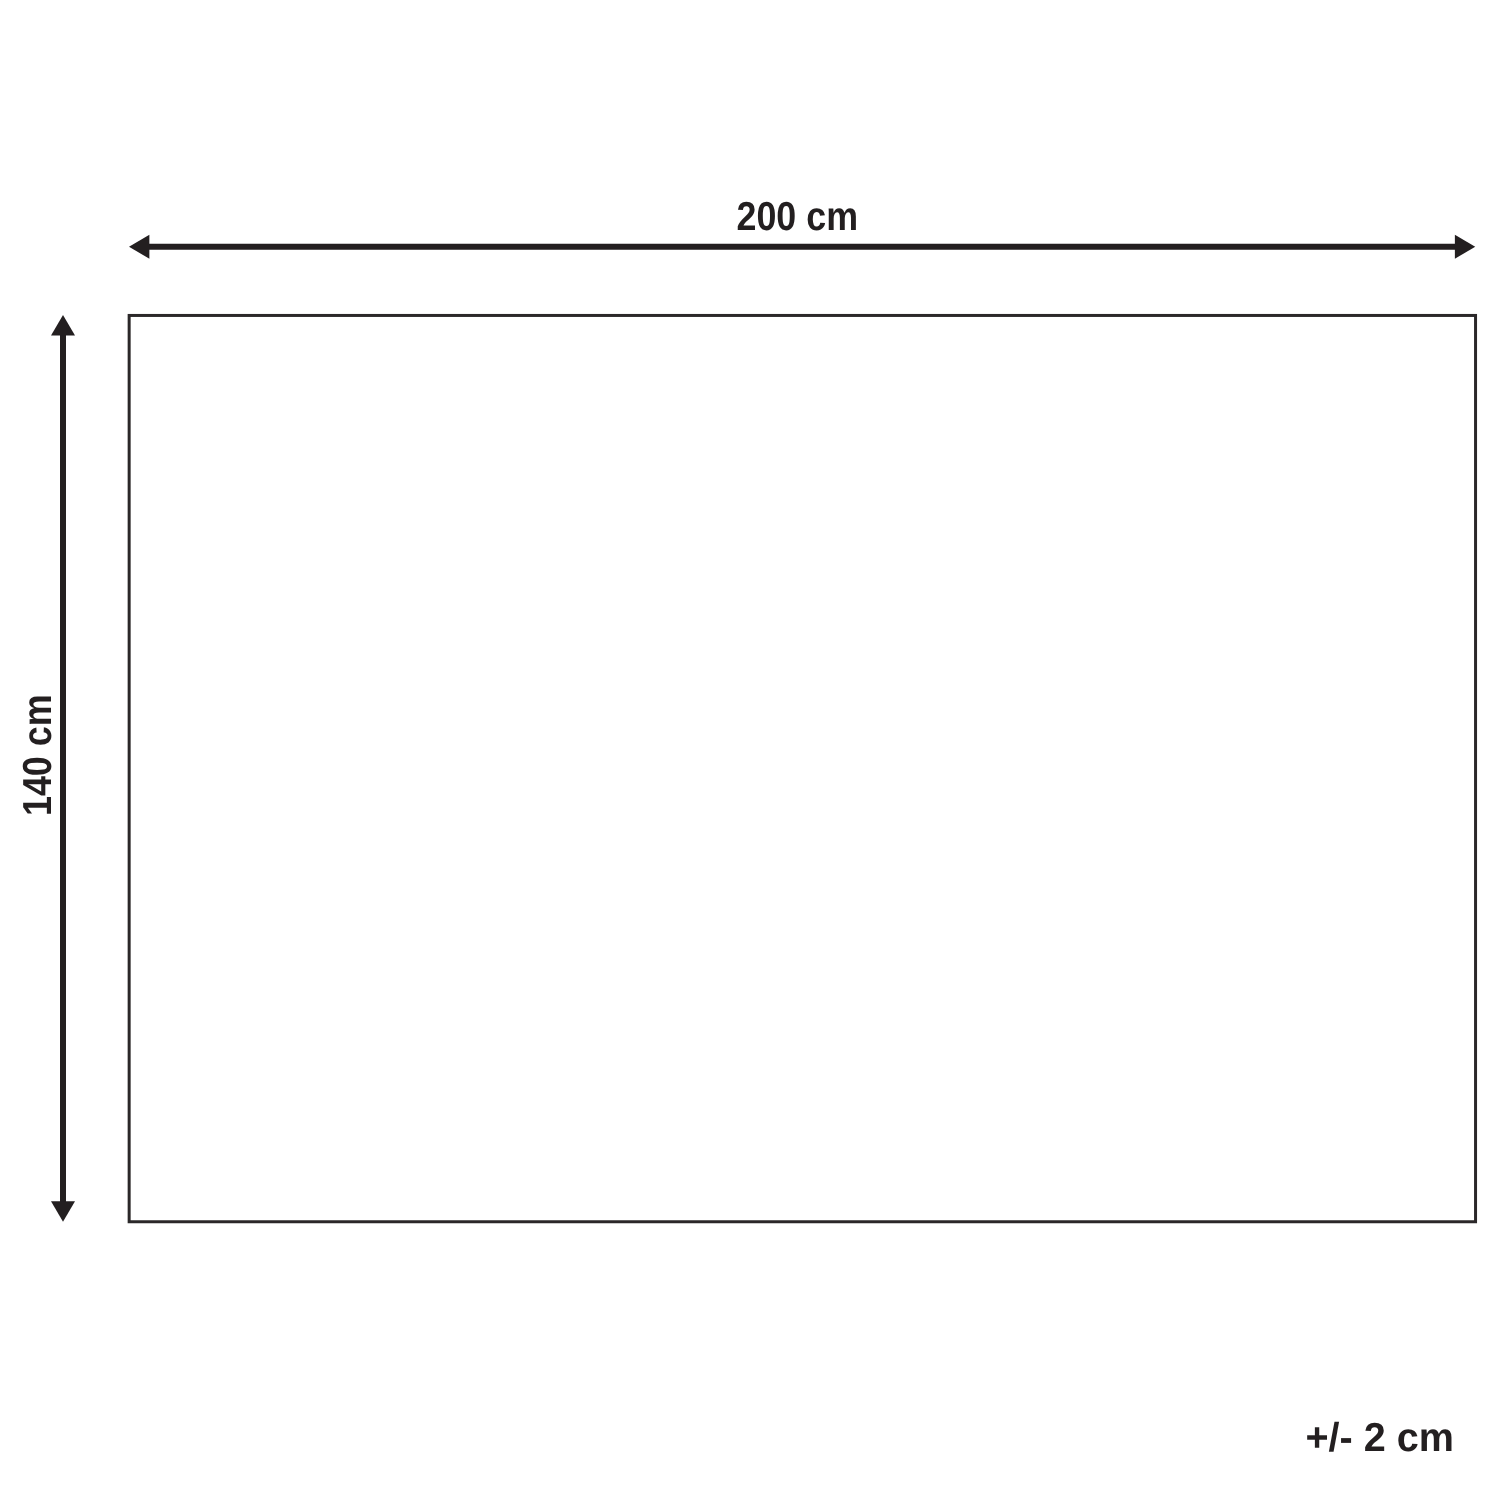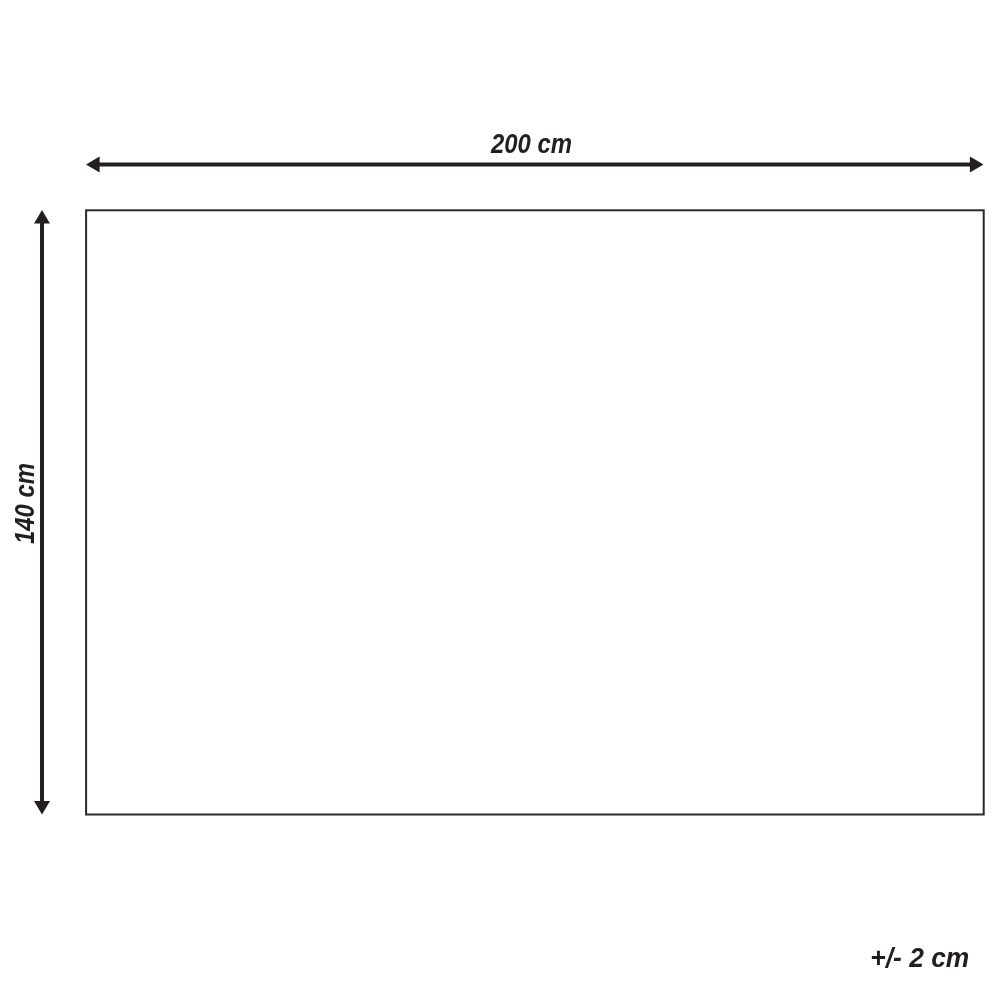--- a/index.html
+++ b/index.html
@@ -1,16 +1,16 @@
 <!DOCTYPE html>
 <html><head>
 <meta charset="utf-8">
 <style>
   html,body{margin:0;padding:0;background:#ffffff;}
-  .stage{position:relative;width:996px;height:1000px;background:#ffffff;overflow:hidden;font-style:italic;}
+  .stage{position:relative;width:996px;height:1000px;background:#ffffff;overflow:hidden;}
   svg text{font-family:"Liberation Sans", sans-serif;font-weight:bold;fill:#231f20;}
 </style>
 </head>
 <body>
 <div class="stage">
 <svg width="1000" height="1000" viewBox="0 0 1000 1000" xmlns="http://www.w3.org/2000/svg">
 
   <rect x="86.1" y="210.3" width="897.6" height="604.2" fill="none" stroke="#2b2829" stroke-width="2"></rect>
 
   <line x1="97.5" y1="164.5" x2="972" y2="164.5" stroke="#231f20" stroke-width="4"></line>

